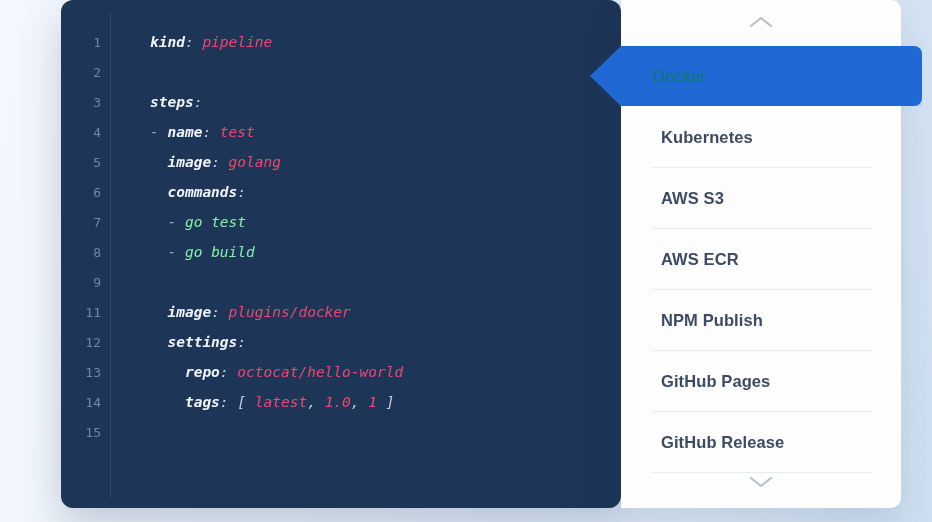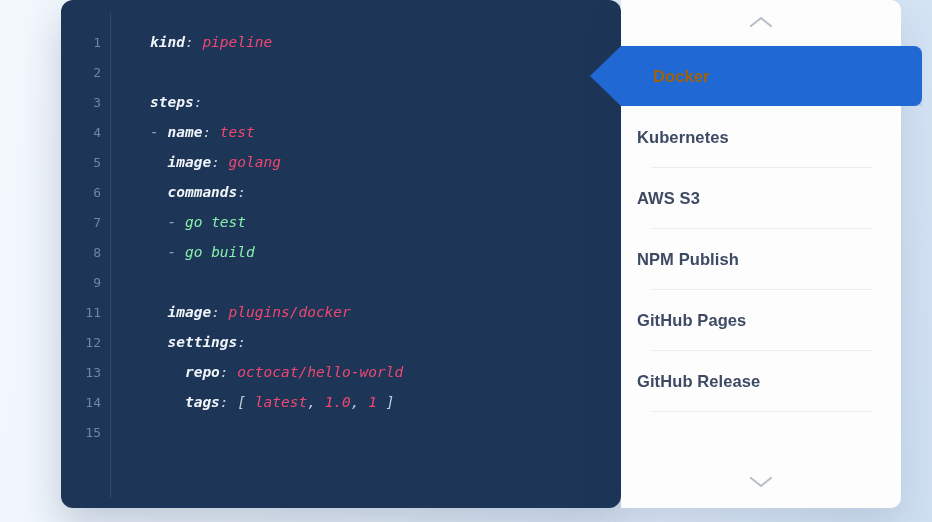--- a/index.html
+++ b/index.html
@@ -113,39 +113,39 @@
     position: absolute;
     top: 46px;
     left: 0;
     right: 0;
   }
   .list-item {
     position: relative;
     height: 61px;
     display: flex;
     align-items: center;
-    padding-left: 16px;
+    padding-left: 40px;
     box-sizing: border-box;
     font-size: 16.5px;
     font-weight: 600;
     color: #3d4a63;
     letter-spacing: 0.1px;
     cursor: pointer;
   }
   .list-item .divider {
     position: absolute;
     left: 30px;
     right: 28px;
     bottom: 0;
     height: 1px;
     background: #e9ecf1;
   }
   .list-item.active {
-    color: #a16207;
-    font-weight: 700;
+    color: #0f766e;
+    font-weight: 400;
     padding-left: 32px;
     z-index: 3;
   }
   .list-item.active .pill {
     position: absolute;
     left: -31px;
     right: -21px;
     top: 0px;
     height: 60px;
     background: #2069d4;
@@ -201,20 +201,24 @@
         </div>
         <div class="list-item">
           <span class="label">Kubernetes</span>
           <div class="divider"></div>
         </div>
         <div class="list-item">
           <span class="label">AWS S3</span>
           <div class="divider"></div>
         </div>
         <div class="list-item">
+          <span class="label">AWS ECR</span>
+          <div class="divider"></div>
+        </div>
+        <div class="list-item">
           <span class="label">NPM Publish</span>
           <div class="divider"></div>
         </div>
         <div class="list-item">
           <span class="label">GitHub Pages</span>
           <div class="divider"></div>
         </div>
         <div class="list-item">
           <span class="label">GitHub Release</span>
           <div class="divider"></div>

